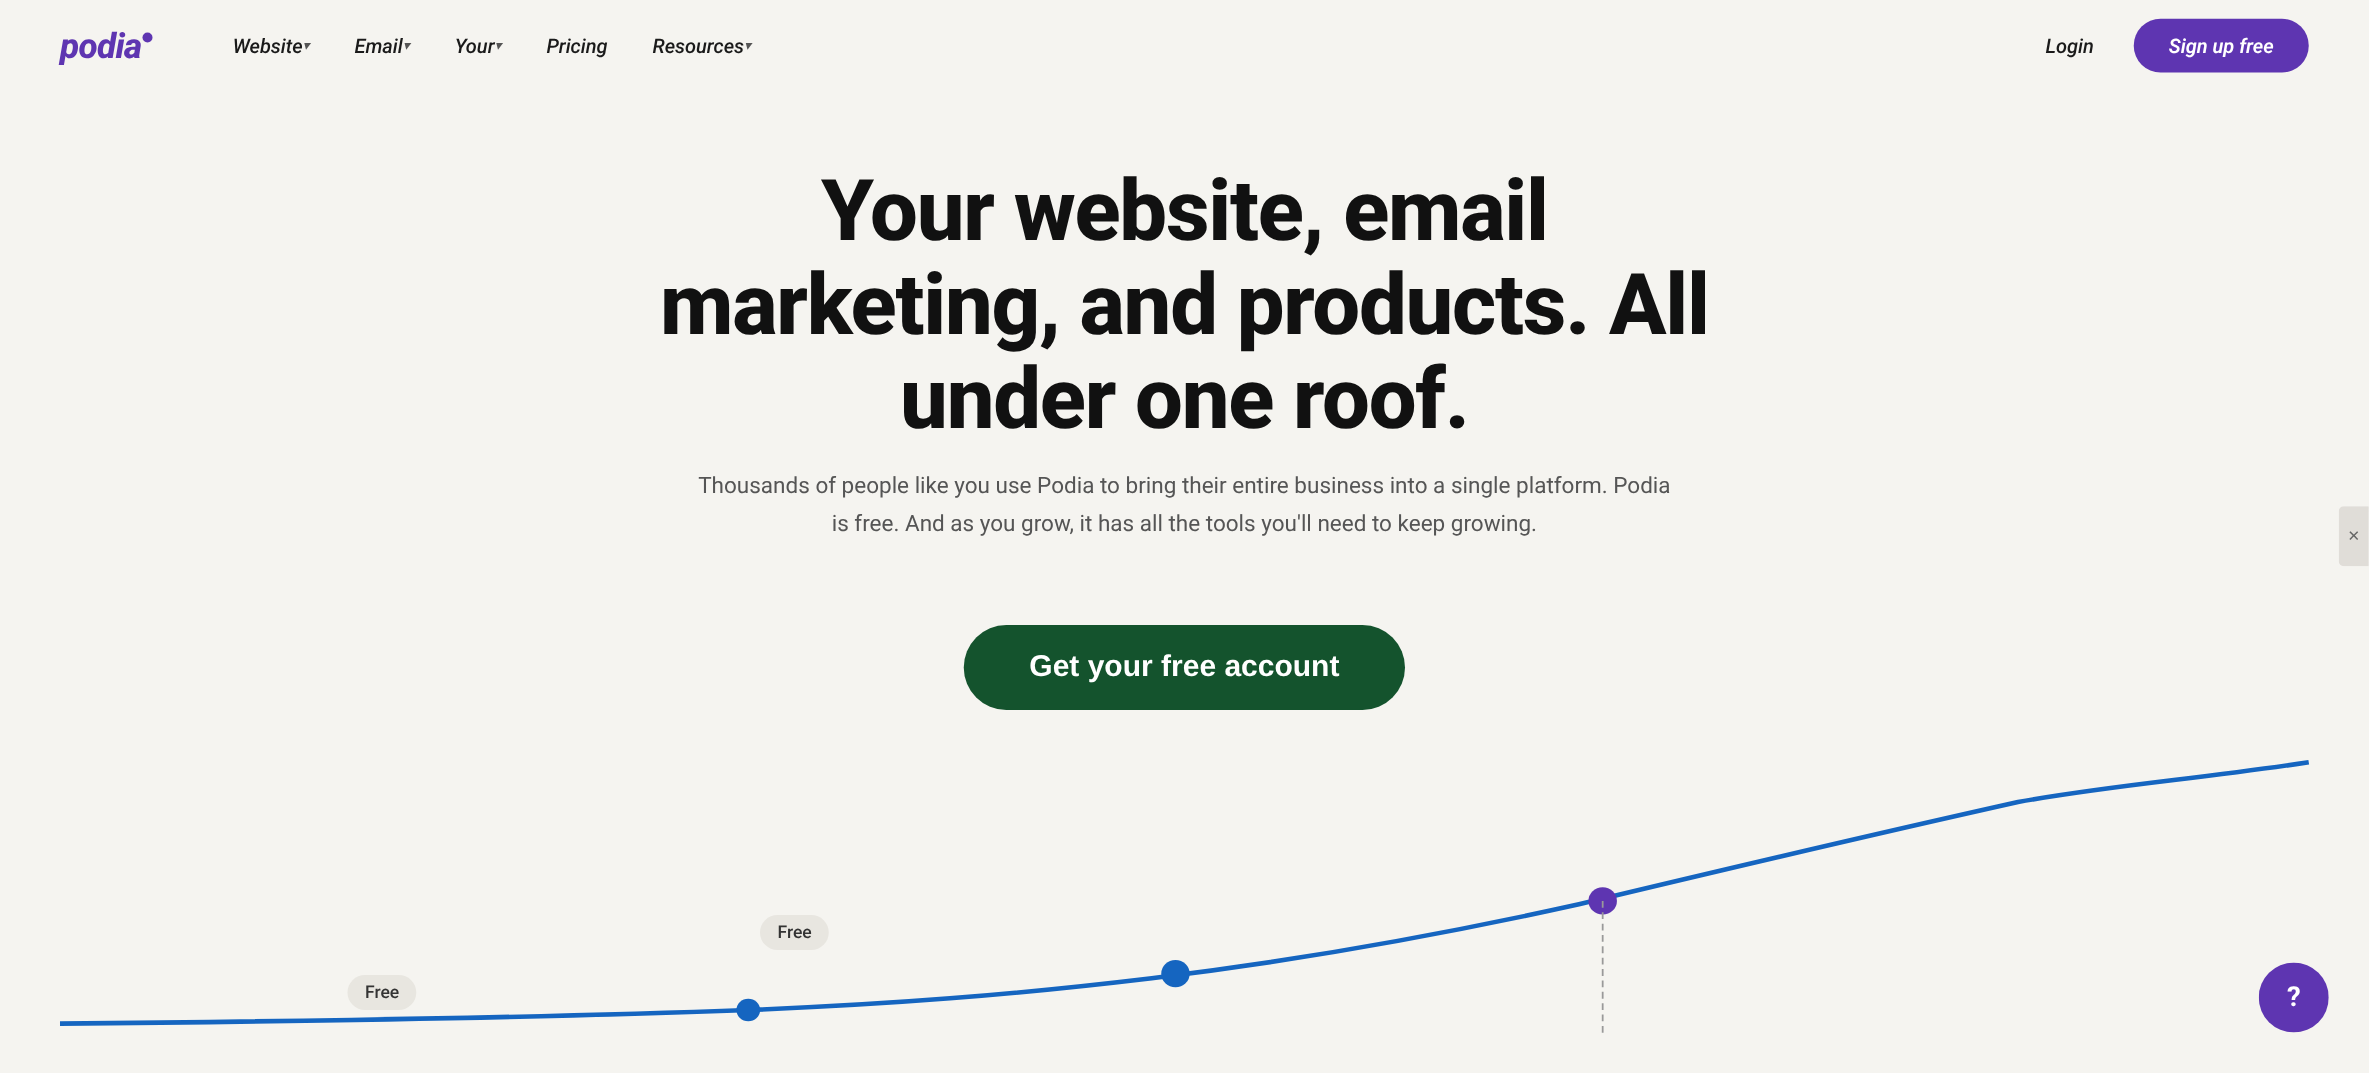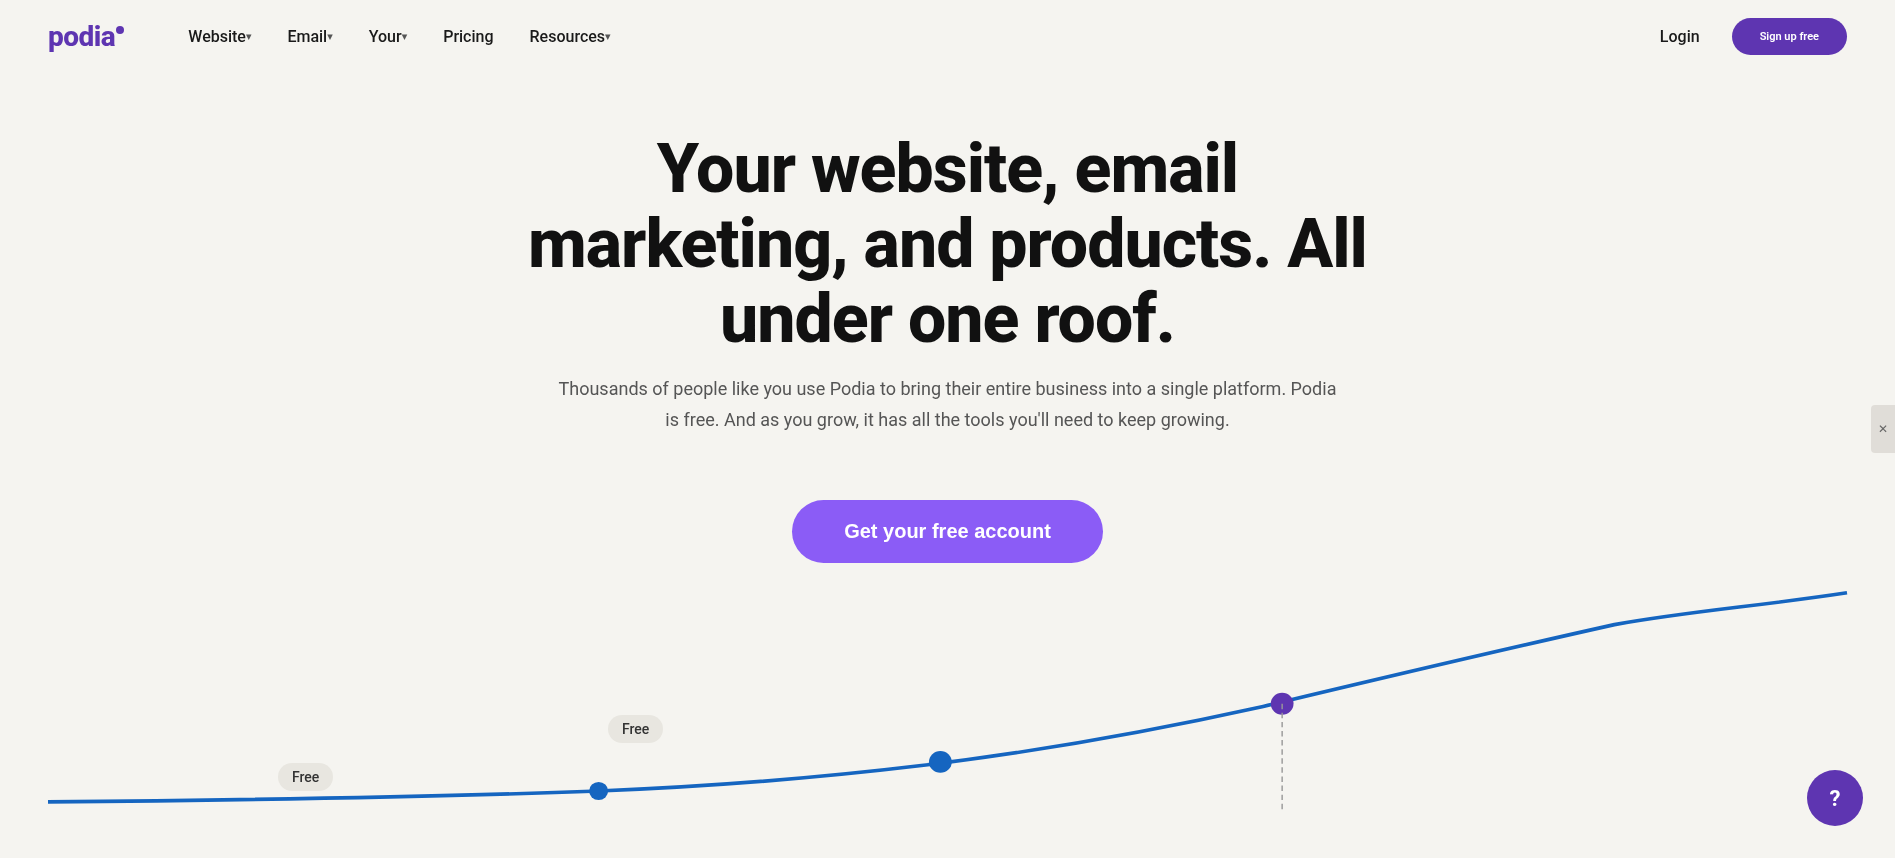--- a/index.html
+++ b/index.html
@@ -17,20 +17,21 @@
 
     
     nav {
       display: flex;
       align-items: center;
       padding: 0 48px;
       height: 72px;
       background-color: #f5f4f0;
       position: relative;
       z-index: 10;
+      font-style: italic;
     }
 
     .nav-logo {
       display: flex;
       align-items: center;
       margin-right: 48px;
       text-decoration: none;
     }
 
     .logo-text {
@@ -99,21 +100,21 @@
       padding: 8px 16px;
       text-decoration: none;
     }
 
     .nav-signup {
       background: #5e35b1;
       color: white;
       border: none;
       padding: 12px 28px;
       border-radius: 50px;
-      font-size: 11px;
+      font-size: 16px;
       font-weight: 600;
       cursor: pointer;
       text-decoration: none;
     }
 
     
     .hero {
       display: flex;
       flex-direction: column;
       align-items: center;
@@ -134,29 +135,29 @@
 
     .hero-subtitle {
       font-size: 18px;
       color: #555;
       max-width: 780px;
       line-height: 1.7;
       margin-bottom: 64px;
     }
 
     .hero-cta {
-      background: #8b5cf6;
+      background: #14532d;
       color: white;
       border: none;
       padding: 20px 52px;
       border-radius: 50px;
-      font-size: 20px;
+      font-size: 24px;
       font-weight: 700;
       cursor: pointer;
-      margin-bottom: 48px;
+      margin-bottom: 60px;
     }
 
     
     .chart-area {
       width: 100%;
       position: relative;
       height: 200px;
       overflow: visible;
     }
 

